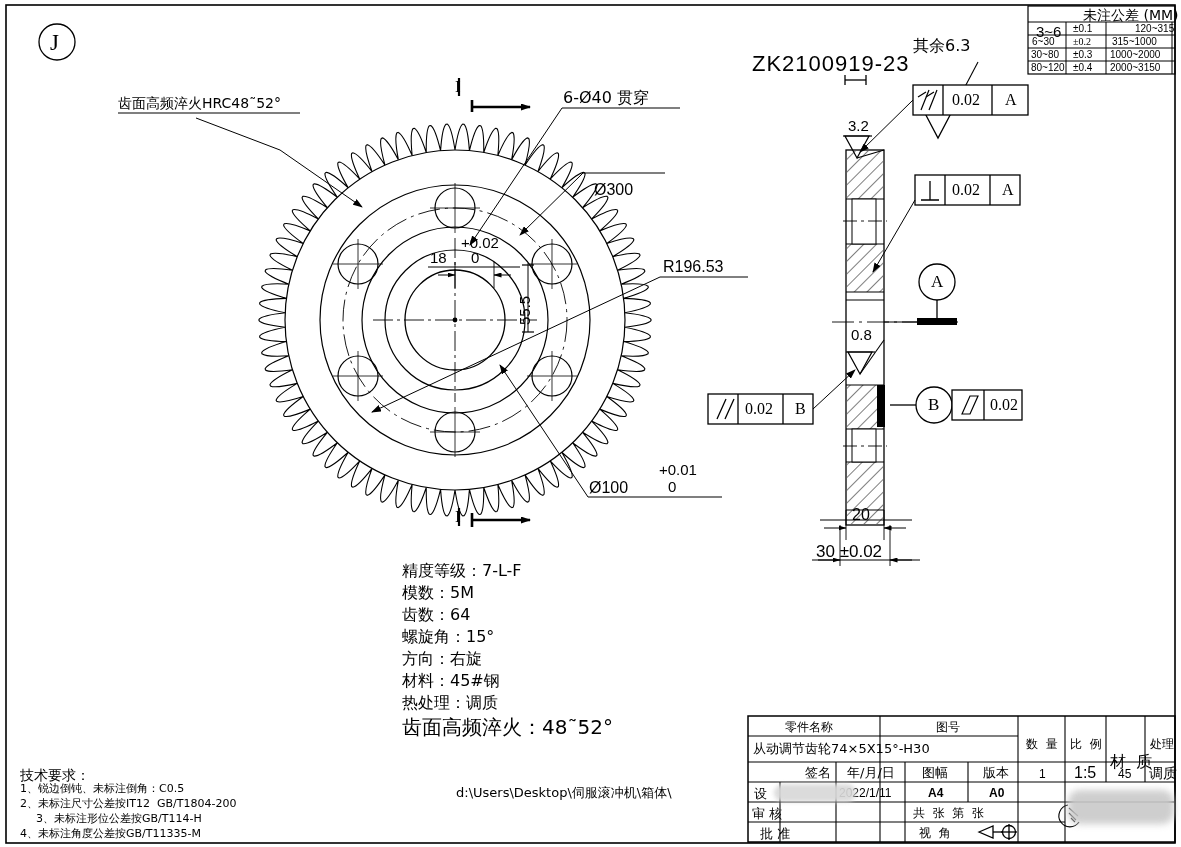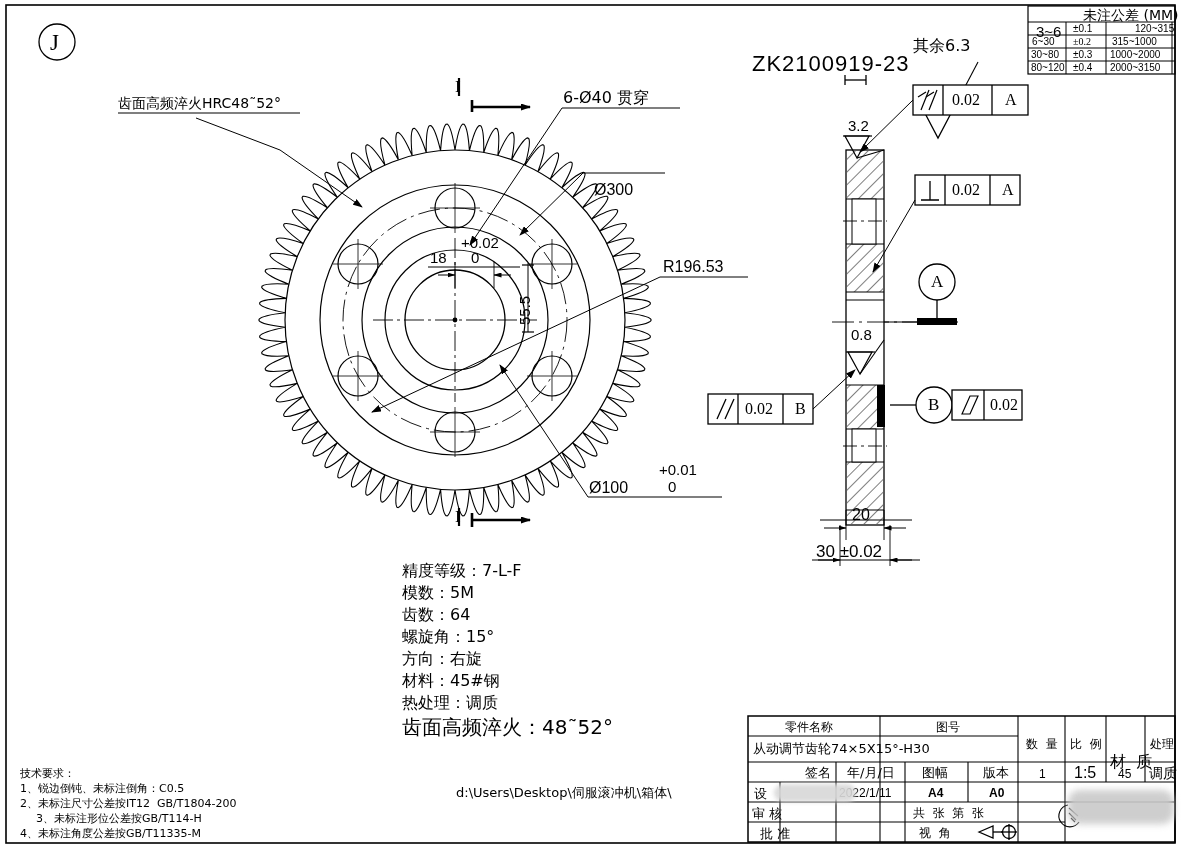--- a/index.html
+++ b/index.html
@@ -359,21 +359,21 @@
       <div class="txt cn" style="left:0;top:22px;font-size:16px;">模数：5M</div>
       <div class="txt cn" style="left:0;top:44px;font-size:16px;">齿数：64</div>
       <div class="txt cn" style="left:0;top:66px;font-size:16px;">螺旋角：15°</div>
       <div class="txt cn" style="left:0;top:88px;font-size:16px;">方向：右旋</div>
       <div class="txt cn" style="left:0;top:110px;font-size:16px;">材料：45#钢</div>
       <div class="txt cn" style="left:0;top:132px;font-size:16px;">热处理：调质</div>
       <div class="txt cn" style="left:0;top:154px;font-size:20px;">齿面高频淬火：48˜52°</div>
     </div>
 
     <div style="position:absolute;left:20px;top:768px;">
-      <div class="txt cn" style="left:0;top:0;font-size:11px;">技术要求：</div>
+      <div class="txt cn" style="left:0;top:0;font-size:14px;">技术要求：</div>
       <div class="txt cn" style="left:0;top:15px;font-size:11px;">1、锐边倒钝、未标注倒角：C0.5</div>
       <div class="txt cn" style="left:0;top:30px;font-size:11px;">2、未标注尺寸公差按IT12  GB/T1804-200</div>
       <div class="txt cn" style="left:16px;top:45px;font-size:11px;">3、未标注形位公差按GB/T114-H</div>
       <div class="txt cn" style="left:0;top:60px;font-size:11px;">4、未标注角度公差按GB/T11335-M</div>
     </div>
 
     <div class="txt cn" style="left:456px;top:786px;font-size:13px;">d:\Users\Desktop\伺服滚冲机\箱体\</div>
 
     <div class="txt cn" style="left:785px;top:721px;font-size:12px;">零件名称</div>
     <div class="txt cn" style="left:936px;top:721px;font-size:12px;">图号</div>

